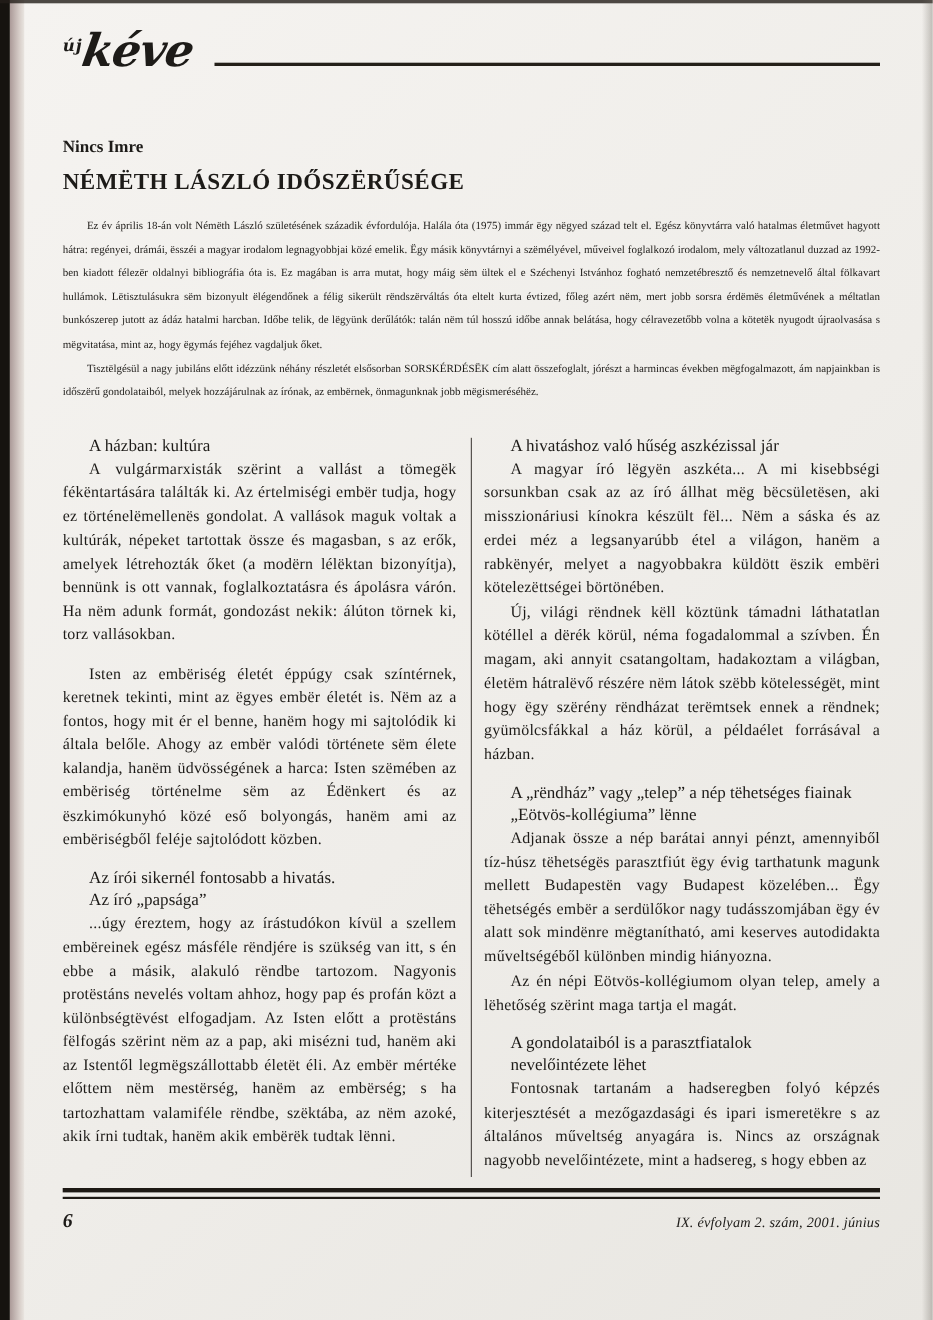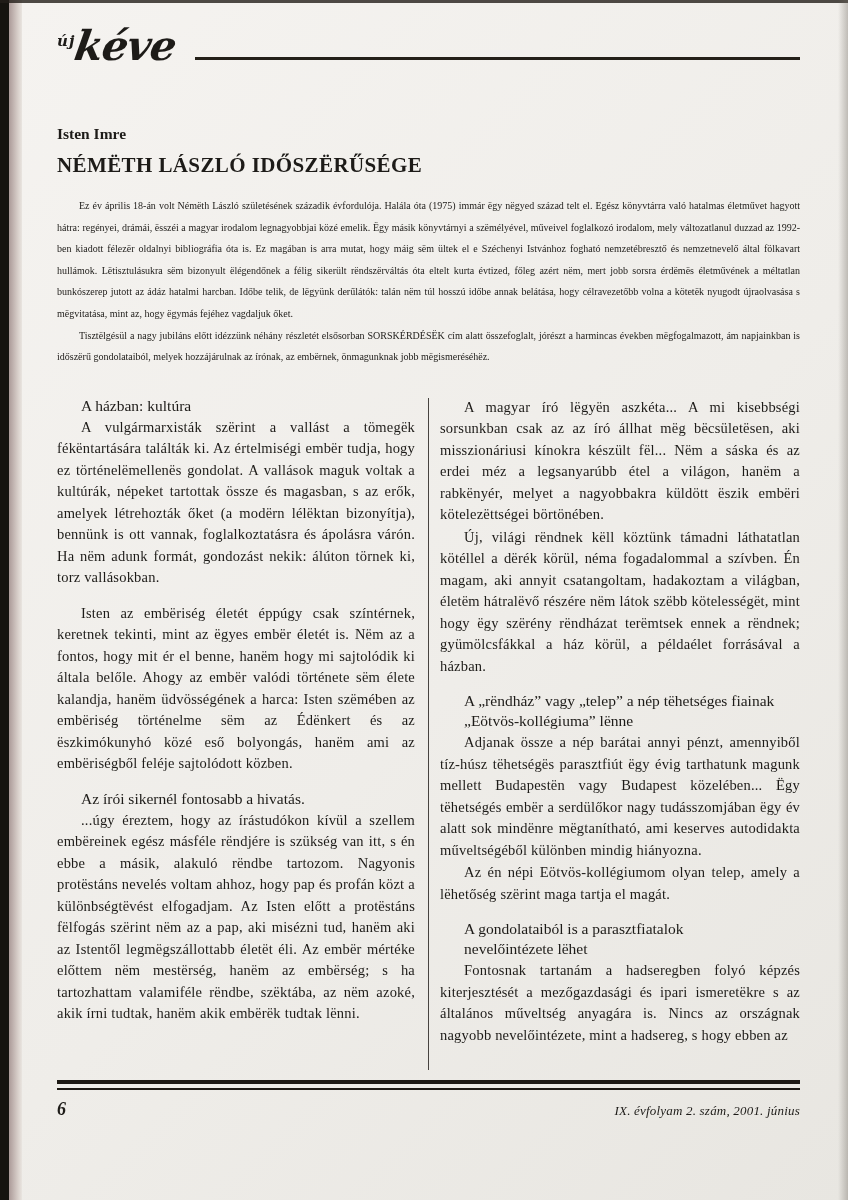--- a/index.html
+++ b/index.html
@@ -74,46 +74,48 @@
 
 <div class="page">
 
   <div class="logo-row">
     <div class="logo">
       <span class="logo-prefix">új</span><span class="logo-name">kéve</span>
     </div>
     <div class="logo-rule"></div>
   </div>
 
-  <div class="author">Isten Imre</div>
+  <div class="author">Nincs Imre</div>
 
   <h1 class="title">NÉMËTH LÁSZLÓ IDŐSZËRŰSÉGE</h1>
 
   <div class="intro">
     <p>Ez év április 18-án volt Némëth László születésének századik évfordulója. Halála óta (1975) immár ëgy nëgyed század telt el. Egész könyvtárra való hatalmas életművet hagyott hátra: regényei, drámái, ësszéi a magyar irodalom legnagyobbjai közé emelik. Ëgy másik könyvtárnyi a szëmélyével, műveivel foglalkozó irodalom, mely változatlanul duzzad az 1992-ben kiadott félezër oldalnyi bibliográfia óta is. Ez magában is arra mutat, hogy máig sëm ültek el e Széchenyi Istvánhoz fogható nemzetébresztő és nemzetnevelő által fölkavart hullámok. Lëtisztulásukra sëm bizonyult ëlégendőnek a félig sikerült rëndszërváltás óta eltelt kurta évtized, főleg azért nëm, mert jobb sorsra érdëmës életművének a méltatlan bunkószerep jutott az ádáz hatalmi harcban. Időbe telik, de lëgyünk derűlátók: talán nëm túl hosszú időbe annak belátása, hogy célravezetőbb volna a kötetëk nyugodt újraolvasása s mëgvitatása, mint az, hogy ëgymás fejéhez vagdaljuk őket.</p>
     <p>Tisztëlgésül a nagy jubiláns előtt idézzünk néhány részletét elsősorban SORSKÉRDÉSËK cím alatt összefoglalt, jórészt a harmincas években mëgfogalmazott, ám napjainkban is időszërű gondolataiból, melyek hozzájárulnak az írónak, az embërnek, önmagunknak jobb mëgismeréséhëz.</p>
   </div>
 
   <div class="columns">
     <div class="col col-left" id="col-left">
         <section class="section">
           <div class="sec-heading">A házban: kultúra</div>
           <p class="sec-para">A vulgármarxisták szërint a vallást a tömegëk fékëntartására találták ki. Az értelmiségi embër tudja, hogy ez történelëmellenës gondolat. A vallások maguk voltak a kultúrák, népeket tartottak össze és magasban, s az erők, amelyek létrehozták őket (a modërn lélëktan bizonyítja), bennünk is ott vannak, foglalkoztatásra és ápolásra várón. Ha nëm adunk formát, gondozást nekik: álúton törnek ki, torz vallásokban.</p>
         </section>
         <section class="section">
           <p class="sec-para">Isten az embëriség életét éppúgy csak színtérnek, keretnek tekinti, mint az ëgyes embër életét is. Nëm az a fontos, hogy mit ér el benne, hanëm hogy mi sajtolódik ki általa belőle. Ahogy az embër valódi története sëm élete kalandja, hanëm üdvösségének a harca: Isten szëmében az embëriség történelme sëm az Édënkert és az ëszkimókunyhó közé eső bolyongás, hanëm ami az embëriségből feléje sajtolódott közben.</p>
         </section>
         <section class="section">
           <div class="sec-heading">Az írói sikernél fontosabb a hivatás.</div>
+          <div class="sec-heading">Az író „papsága”</div>
           <p class="sec-para">...úgy éreztem, hogy az írástudókon kívül a szellem embëreinek egész másféle rëndjére is szükség van itt, s én ebbe a másik, alakuló rëndbe tartozom. Nagyonis protëstáns nevelés voltam ahhoz, hogy pap és profán közt a különbségtëvést elfogadjam. Az Isten előtt a protëstáns fëlfogás szërint nëm az a pap, aki misézni tud, hanëm aki az Istentől legmëgszállottabb életët éli. Az embër mértéke előttem nëm mestërség, hanëm az embërség; s ha tartozhattam valamiféle rëndbe, szëktába, az nëm azoké, akik írni tudtak, hanëm akik embërëk tudtak lënni.</p>
         </section>
       </div>
     <div class="col-divider"></div>
     <div class="col col-right" id="col-right">
         <section class="section">
+          <div class="sec-heading">A hivatáshoz való hűség aszkézissal jár</div>
           <p class="sec-para">A magyar író lëgyën aszkéta... A mi kisebbségi sorsunkban csak az az író állhat mëg bëcsületësen, aki misszionáriusi kínokra készült fël... Nëm a sáska és az erdei méz a legsanyarúbb étel a világon, hanëm a rabkënyér, melyet a nagyobbakra küldött ëszik embëri kötelezëttségei börtönében.</p>
           <p class="sec-para">Új, világi rëndnek këll köztünk támadni láthatatlan kötéllel a dërék körül, néma fogadalommal a szívben. Én magam, aki annyit csatangoltam, hadakoztam a világban, életëm hátralëvő részére nëm látok szëbb kötelességët, mint hogy ëgy szërény rëndházat terëmtsek ennek a rëndnek; gyümölcsfákkal a ház körül, a példaélet forrásával a házban.</p>
         </section>
         <section class="section">
           <div class="sec-heading">A „rëndház” vagy „telep” a nép tëhetséges fiainak</div>
           <div class="sec-heading">„Eötvös-kollégiuma” lënne</div>
           <p class="sec-para">Adjanak össze a nép barátai annyi pénzt, amennyiből tíz-húsz tëhetségës parasztfiút ëgy évig tarthatunk magunk mellett Budapestën vagy Budapest közelében... Ëgy tëhetségés embër a serdülőkor nagy tudásszomjában ëgy év alatt sok mindënre mëgtanítható, ami keserves autodidakta műveltségéből különben mindig hiányozna.</p>
           <p class="sec-para">Az én népi Eötvös-kollégiumom olyan telep, amely a lëhetőség szërint maga tartja el magát.</p>
         </section>
         <section class="section">

